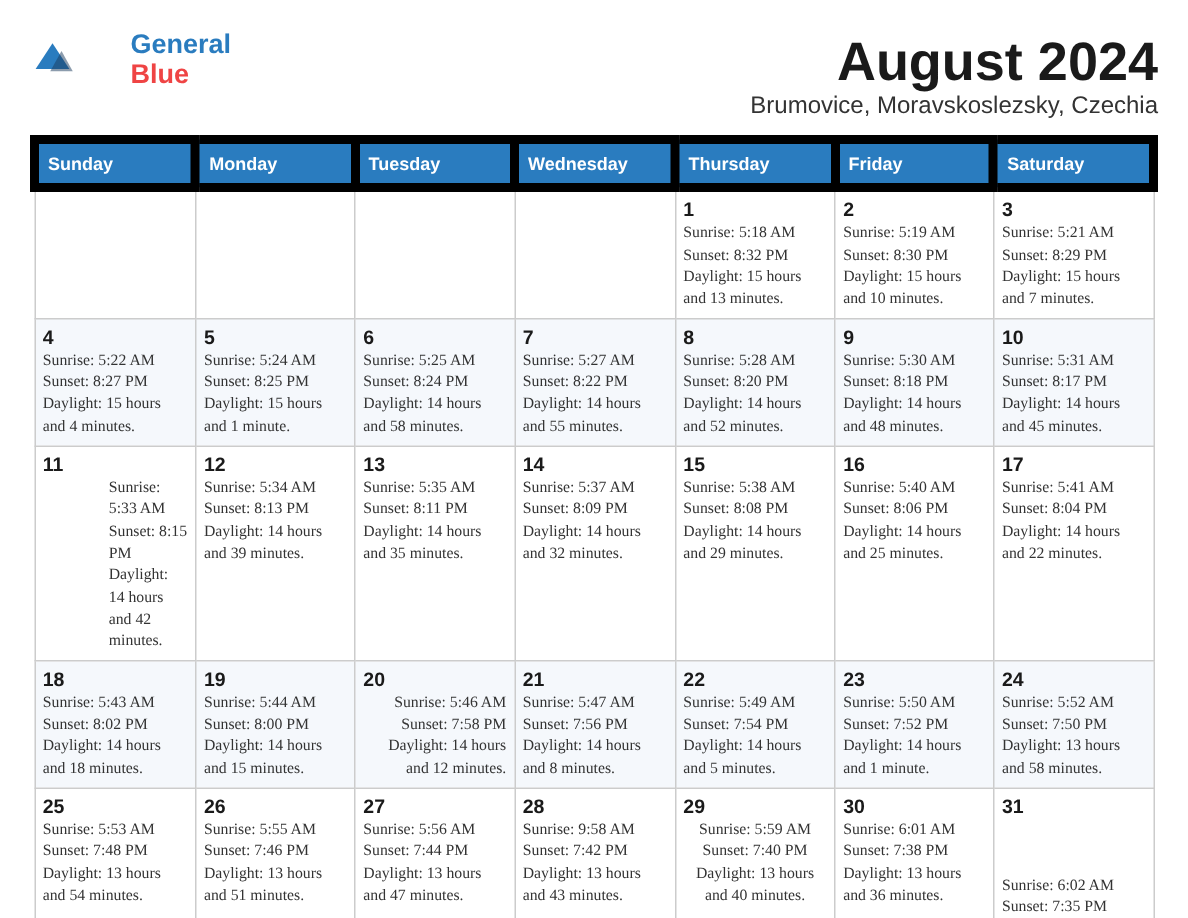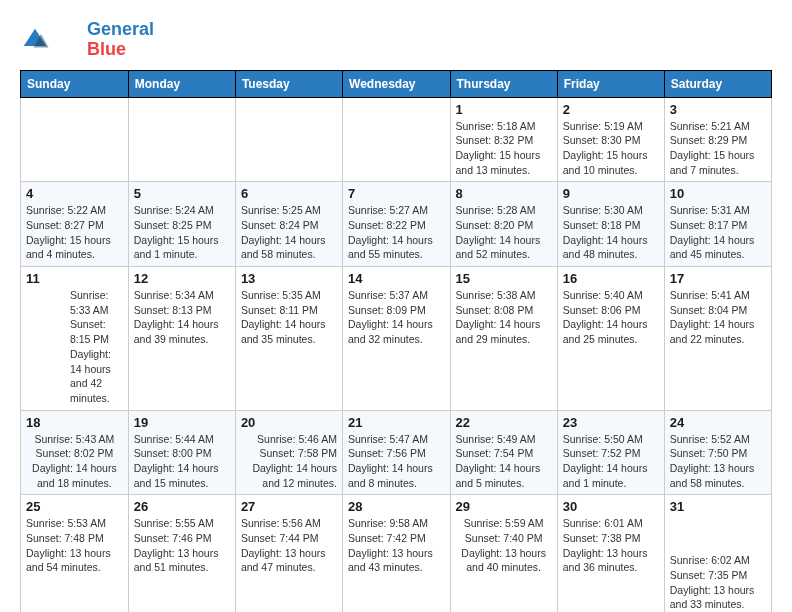--- a/index.html
+++ b/index.html
@@ -52,21 +52,21 @@
       border-collapse: collapse;
       font-size: 11px;
     }
     .calendar th {
       background-color: #2a7cbf;
       color: #fff;
       text-align: left;
       padding: 6px 6px;
       font-size: 12px;
       font-weight: bold;
-      border: 1px solid #000000;
+      border: 6px solid #000000;
     }
     .calendar td {
       vertical-align: top;
       border: 1px solid #ccc;
       padding: 4px 5px;
       width: 108px;
       min-height: 80px;
       background: #fff;
     }
     .calendar tr:nth-child(even) td {
@@ -75,20 +75,21 @@
     .day-number {
       font-weight: bold;
       font-size: 13px;
       color: #1a1a1a;
       margin-bottom: 2px;
     }
     .day-info {
       color: #333;
       line-height: 1.4;
       font-size: 10.5px;
+      font-family: Liberation Serif, serif;
     }
     .empty-cell {
       background: #fff !important;
     }
     .calendar tr:nth-child(even) .empty-cell {
       background: #f5f8fc !important;
     }
   </style>
 </head>
 <body>
@@ -97,20 +98,24 @@
   <div class="logo">
     <svg class="logo-icon" viewBox="0 0 40 40">
       <polygon points="20,5 35,28 5,28" fill="#2a7cbf"></polygon>
       <polygon points="28,12 38,30 18,30" fill="#1a3a5c" opacity="0.5"></polygon>
     </svg>
     <div class="logo-text">
       <div><span>General</span></div>
       <div><span style="color:#ef4444">Blue</span></div>
     </div>
   </div>
+  <div class="title-block">
+    <div class="month-year">August 2024</div>
+    <div class="location">Brumovice, Moravskoslezsky, Czechia</div>
+  </div>
 </div>
 
 <table class="calendar">
   <thead>
     <tr>
     <th>Sunday</th>
         <th>Monday</th>
         <th>Tuesday</th>
         <th>Wednesday</th>
         <th>Thursday</th>
@@ -244,21 +249,21 @@
           <div class="day-number">17</div>
           <div class="day-info" style="white-space: pre-line;">Sunrise: 5:41 AM
 Sunset: 8:04 PM
 Daylight: 14 hours
 and 22 minutes.</div>
         </td>
       </tr>
       <tr>
         <td>
           <div class="day-number">18</div>
-          <div class="day-info" style="white-space: pre-line; text-align: center;">Sunrise: 5:43 AM
+          <div class="day-info" style="white-space: pre-line;">Sunrise: 5:43 AM
 Sunset: 8:02 PM
 Daylight: 14 hours
 and 18 minutes.</div>
         </td>
         <td>
           <div class="day-number">19</div>
           <div class="day-info" style="white-space: pre-line;">Sunrise: 5:44 AM
 Sunset: 8:00 PM
 Daylight: 14 hours
 and 15 minutes.</div>

